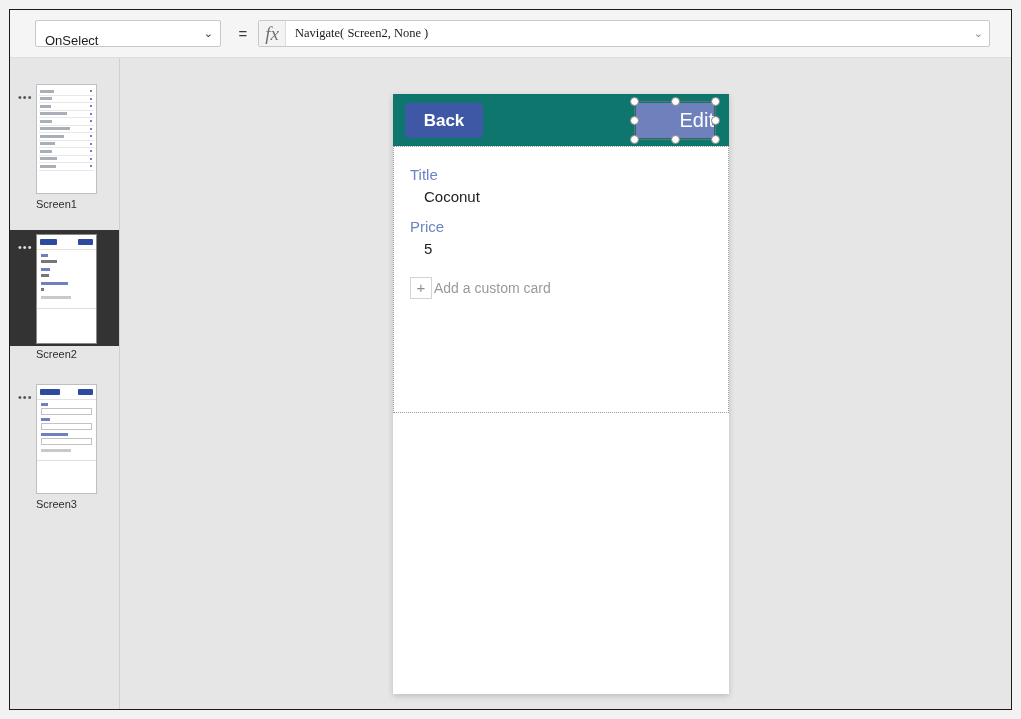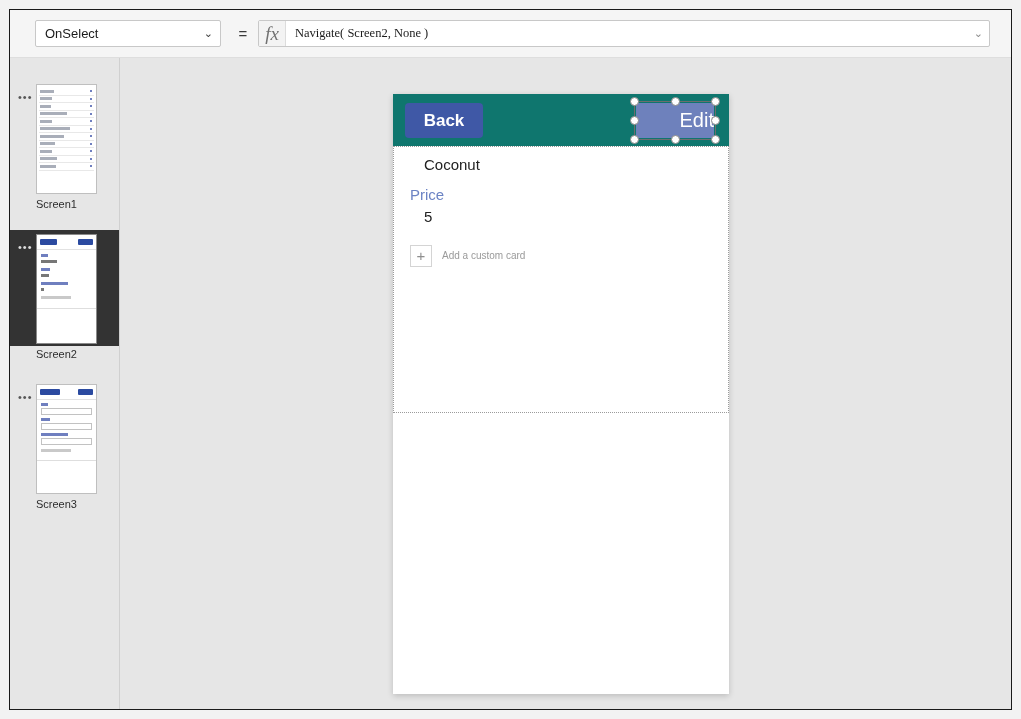--- a/index.html
+++ b/index.html
@@ -53,21 +53,21 @@
     top: 10px;
     width: 186px;
     height: 27px;
     background: #ffffff;
     border: 1px solid #c8c8c8;
     border-radius: 2px;
     box-sizing: border-box;
     font-family: "Liberation Sans", sans-serif;
     font-size: 13px;
     color: #1b1b1b;
-    padding: 0 22px 0 9px;
+    padding: 7px 22px 0 9px;
     line-height: 25px;
     cursor: pointer;
     white-space: nowrap;
     overflow: hidden;
   }
   .prop-select .chev {
     position: absolute;
     right: 7px;
     top: 0;
     height: 25px;
@@ -438,26 +438,26 @@
     border: 1px solid #d4d4d4;
     box-sizing: border-box;
     text-align: center;
     line-height: 20px;
     font-size: 15px;
     color: #8e8e8e;
     background: #ffffff;
   }
   .add-card-text {
     position: absolute;
-    left: 32px;
+    left: 24px;
     top: 0;
     height: 22px;
     line-height: 22px;
     font-family: "Liberation Sans", sans-serif;
-    font-size: 10px;
+    font-size: 14px;
     color: #9a9a9a;
   }
 </style>
 </head>
 <body>
 
 <div id="app">
   <div class="window-frame">
 
     <div class="formula-bar">
@@ -599,20 +599,21 @@
               <div class="handle h-e"></div>
               <div class="handle h-sw"></div>
               <div class="handle h-s"></div>
               <div class="handle h-se"></div>
             </div>
           </div>
 
           <div class="detail-form">
             <div class="form-inner">
 
+              <div class="field-label">Title</div>
               <div class="field-value">Coconut</div>
 
               <div class="field-label">Price</div>
 
               <div class="field-value">5</div>
 
               <div class="add-card-row">
                 <div class="add-card-plus">+</div>
                 <div class="add-card-text">Add a custom card</div>
               </div>

